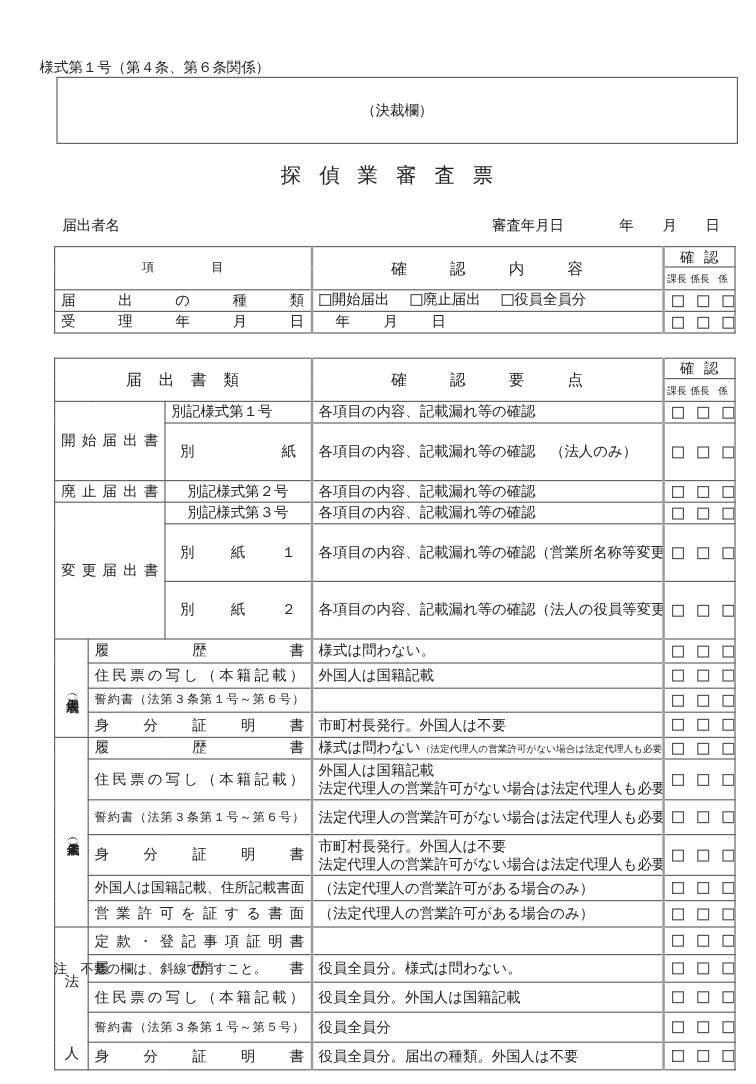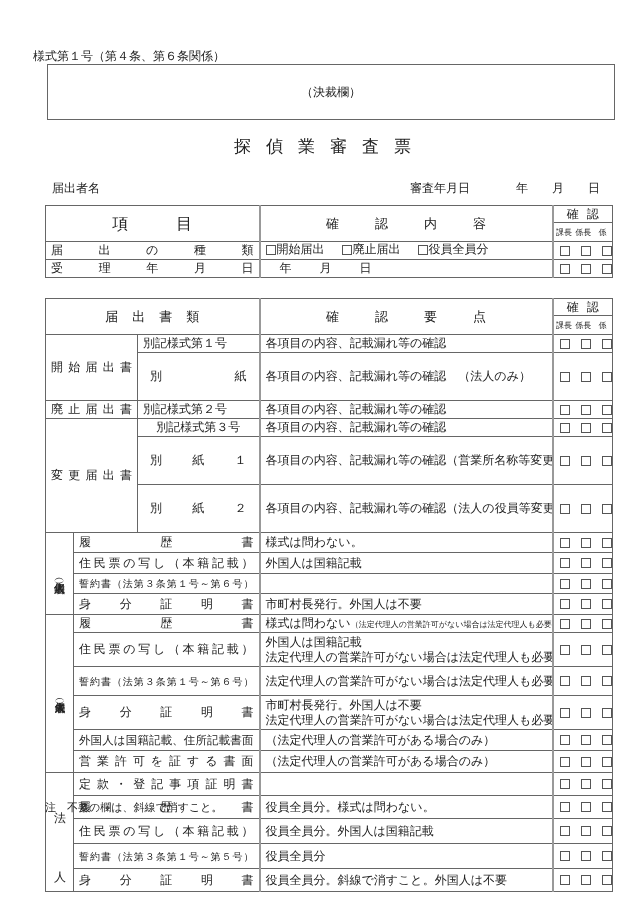--- a/index.html
+++ b/index.html
@@ -15,21 +15,21 @@
   .rdate-y{left:516px;top:180px;font-size:12px;}
   .rdate-m{left:552px;top:180px;font-size:12px;}
   .rdate-d{left:588px;top:180px;font-size:12px;}
 
   table{position:absolute;left:45px;width:567px;border-collapse:collapse;table-layout:fixed;font-size:12px;}
   td{border:1px solid #666;padding:0 5px;white-space:nowrap;overflow:hidden;vertical-align:middle;line-height:15px;}
   td.chk{border-left:2px solid #999;padding:0;}
   td.content-sep{border-left:2px solid #999;}
   .jus{display:block;text-align:justify;text-align-last:justify;}
   .hdr{display:block;text-align:center;}
-  .hdr-item{letter-spacing:48px;padding-left:48px;font-size:16px;}
+  .hdr-item{letter-spacing:48px;padding-left:48px;font-size:10px;}
   .hdr-content{letter-spacing:36px;padding-left:36px;font-size:13px;}
   .hdr-docs{letter-spacing:14px;padding-left:14px;font-size:13px;}
   .hdr-check{letter-spacing:8px;padding-left:8px;font-size:12px;}
   .roles{display:flex;padding-left:1px;font-size:8px;}
   .roles span{width:20px;text-align:center;display:inline-block;}
   .boxes{display:flex;padding-left:6px;gap:11px;align-items:center;}
   .cb{display:inline-block;width:8px;height:8px;border:1px solid #555;background:#fff;}
   .opt{display:inline-flex;align-items:center;margin-right:14px;}
   .opt .cb{margin-right:1px;}
   .date2{display:block;text-align:left;}
@@ -182,21 +182,21 @@
             <span class="cb"></span>
             <span class="cb"></span>
           </div>
         </td>
   </tr>
 
   <tr style="height:18px">
     <td colspan="2">
           <span class="jus">廃止届出書</span>
         </td>
-    <td style="text-align:left">別記様式第２号</td>
+    <td style="text-align:center">別記様式第２号</td>
     <td class="content-sep">各項目の内容、記載漏れ等の確認</td>
     <td class="chk">
           <div class="boxes">
             <span class="cb"></span>
             <span class="cb"></span>
             <span class="cb"></span>
           </div>
         </td>
   </tr>
 
@@ -437,21 +437,21 @@
             <span class="cb"></span>
             <span class="cb"></span>
             <span class="cb"></span>
           </div>
         </td>
   </tr>
   <tr style="height:23px">
     <td colspan="2">
           <span class="jus">身分証明書</span>
         </td>
-    <td class="content-sep">役員全員分。斜線で消すこと。外国人は不要</td>
+    <td class="content-sep">役員全員分。届出の種類。外国人は不要</td>
     <td class="chk">
           <div class="boxes">
             <span class="cb"></span>
             <span class="cb"></span>
             <span class="cb"></span>
           </div>
         </td>
   </tr>
 </tbody>
   </table>

